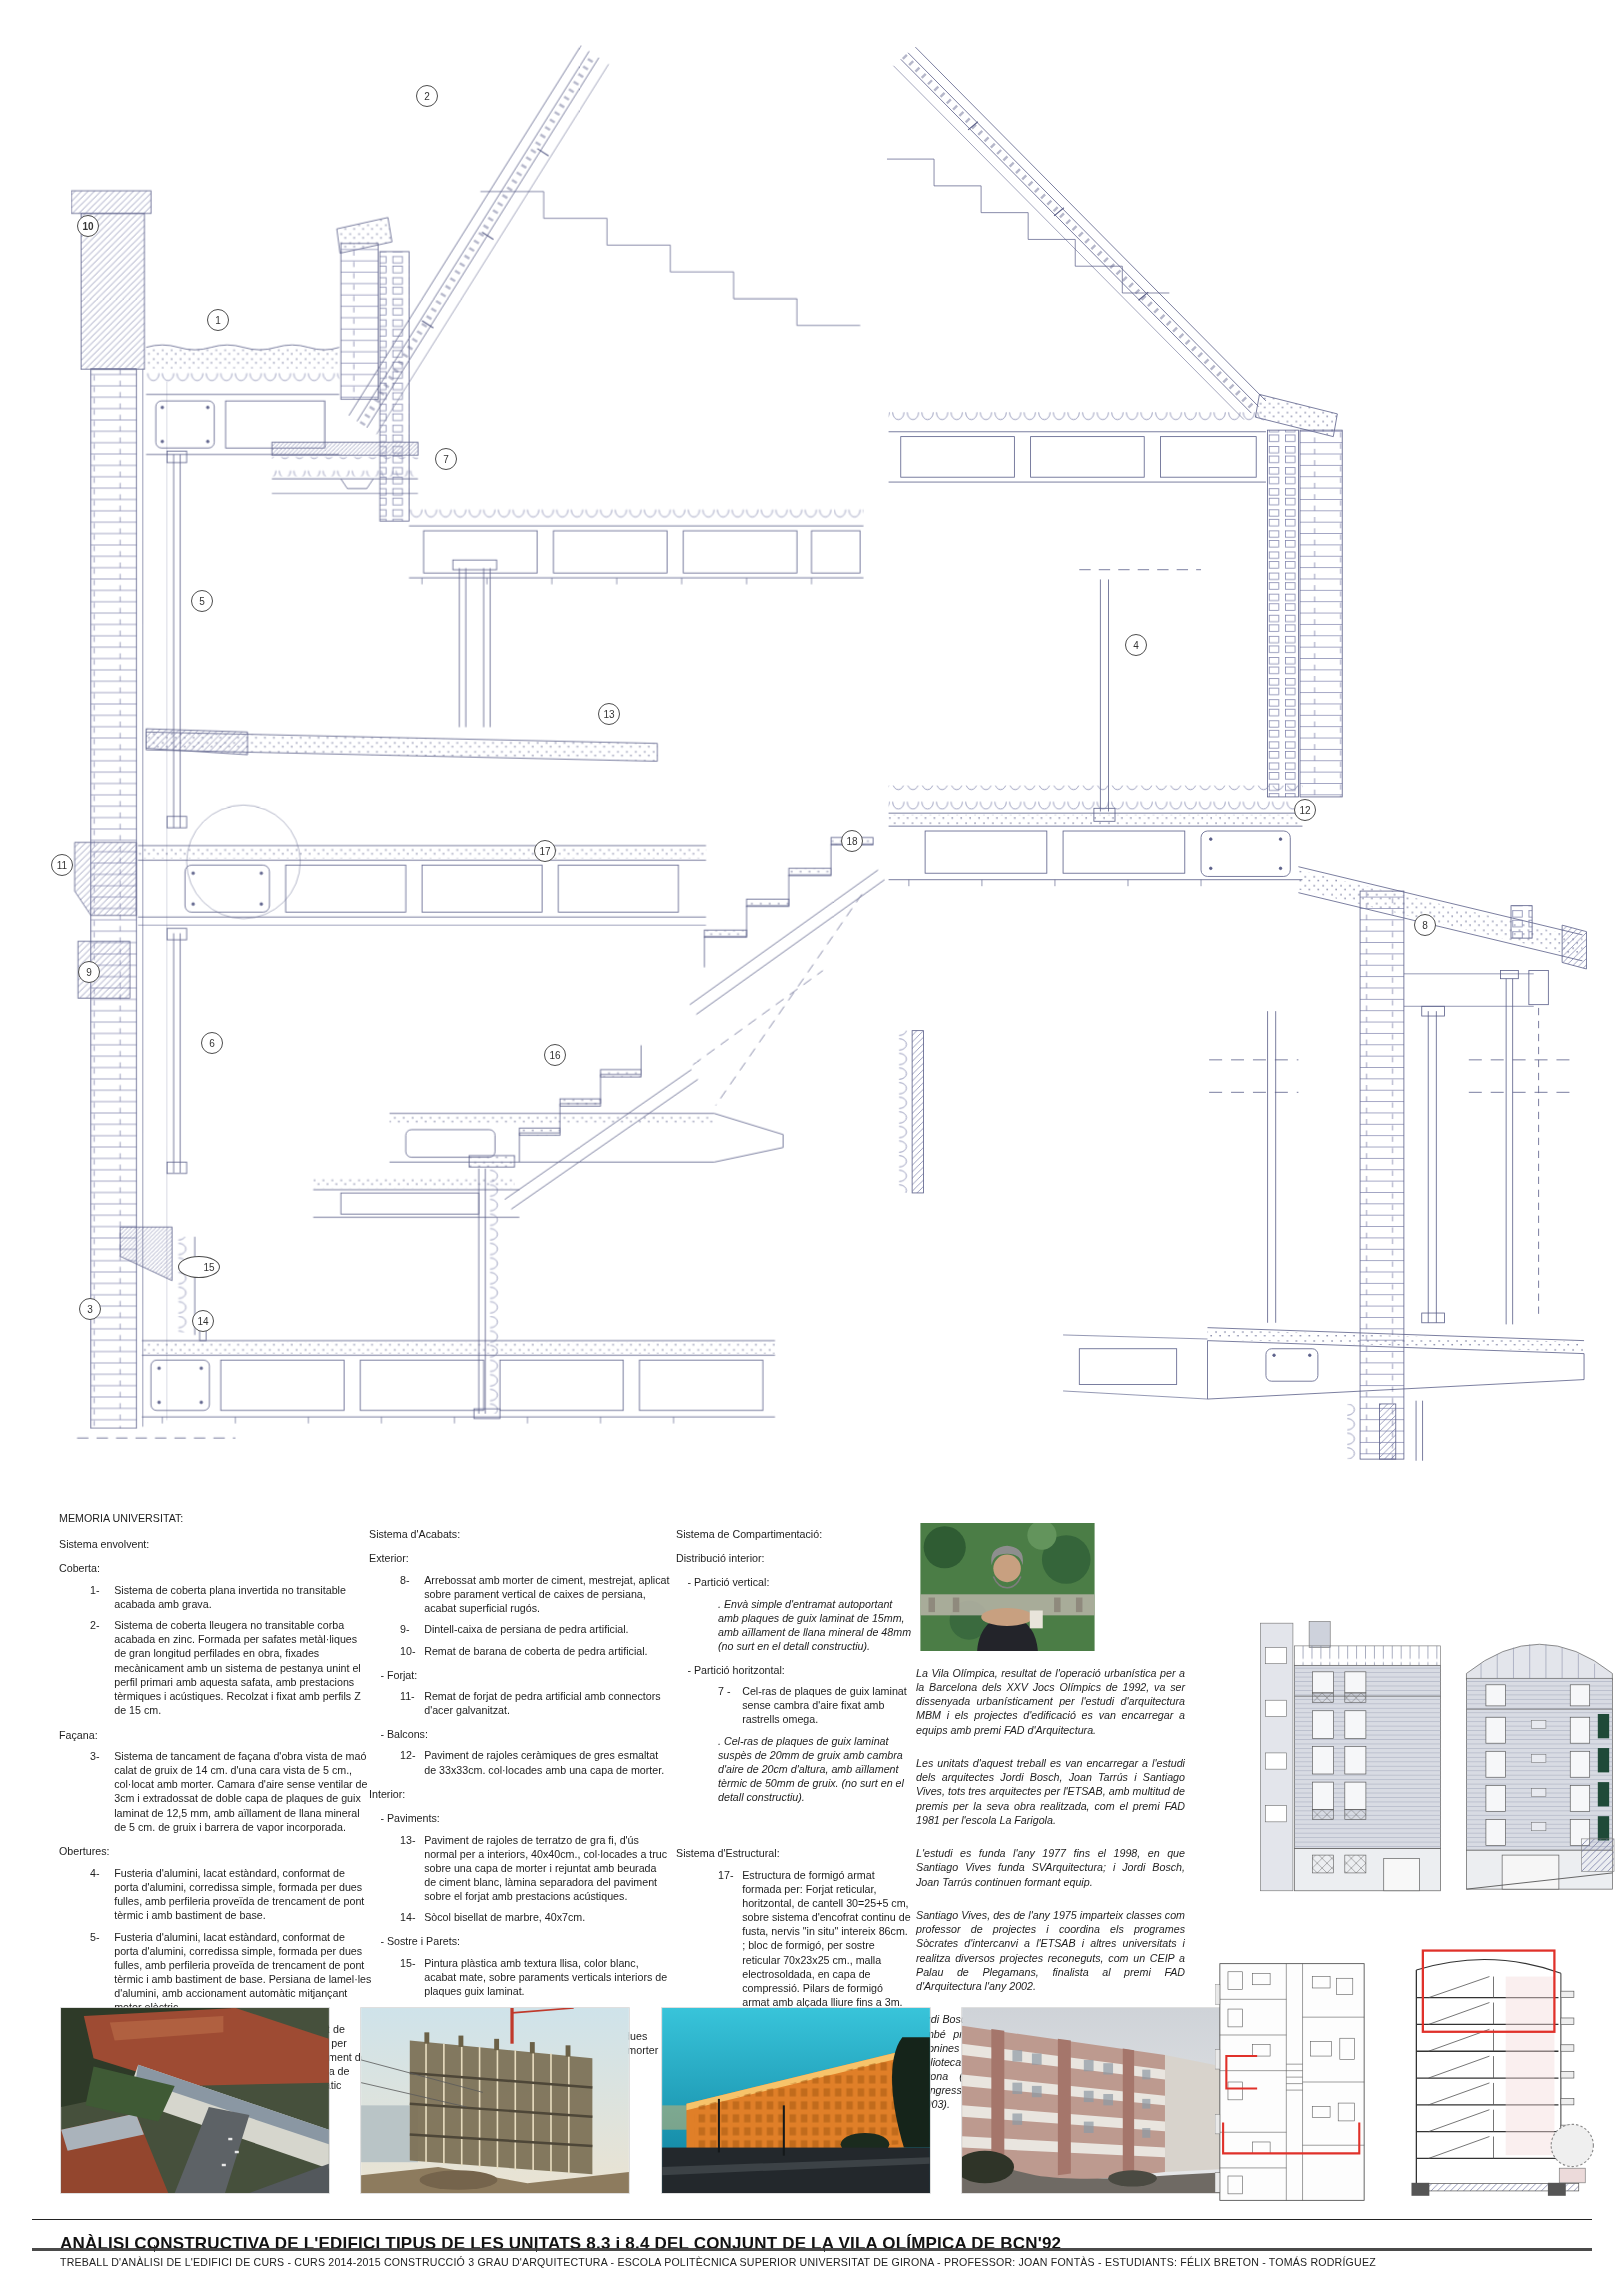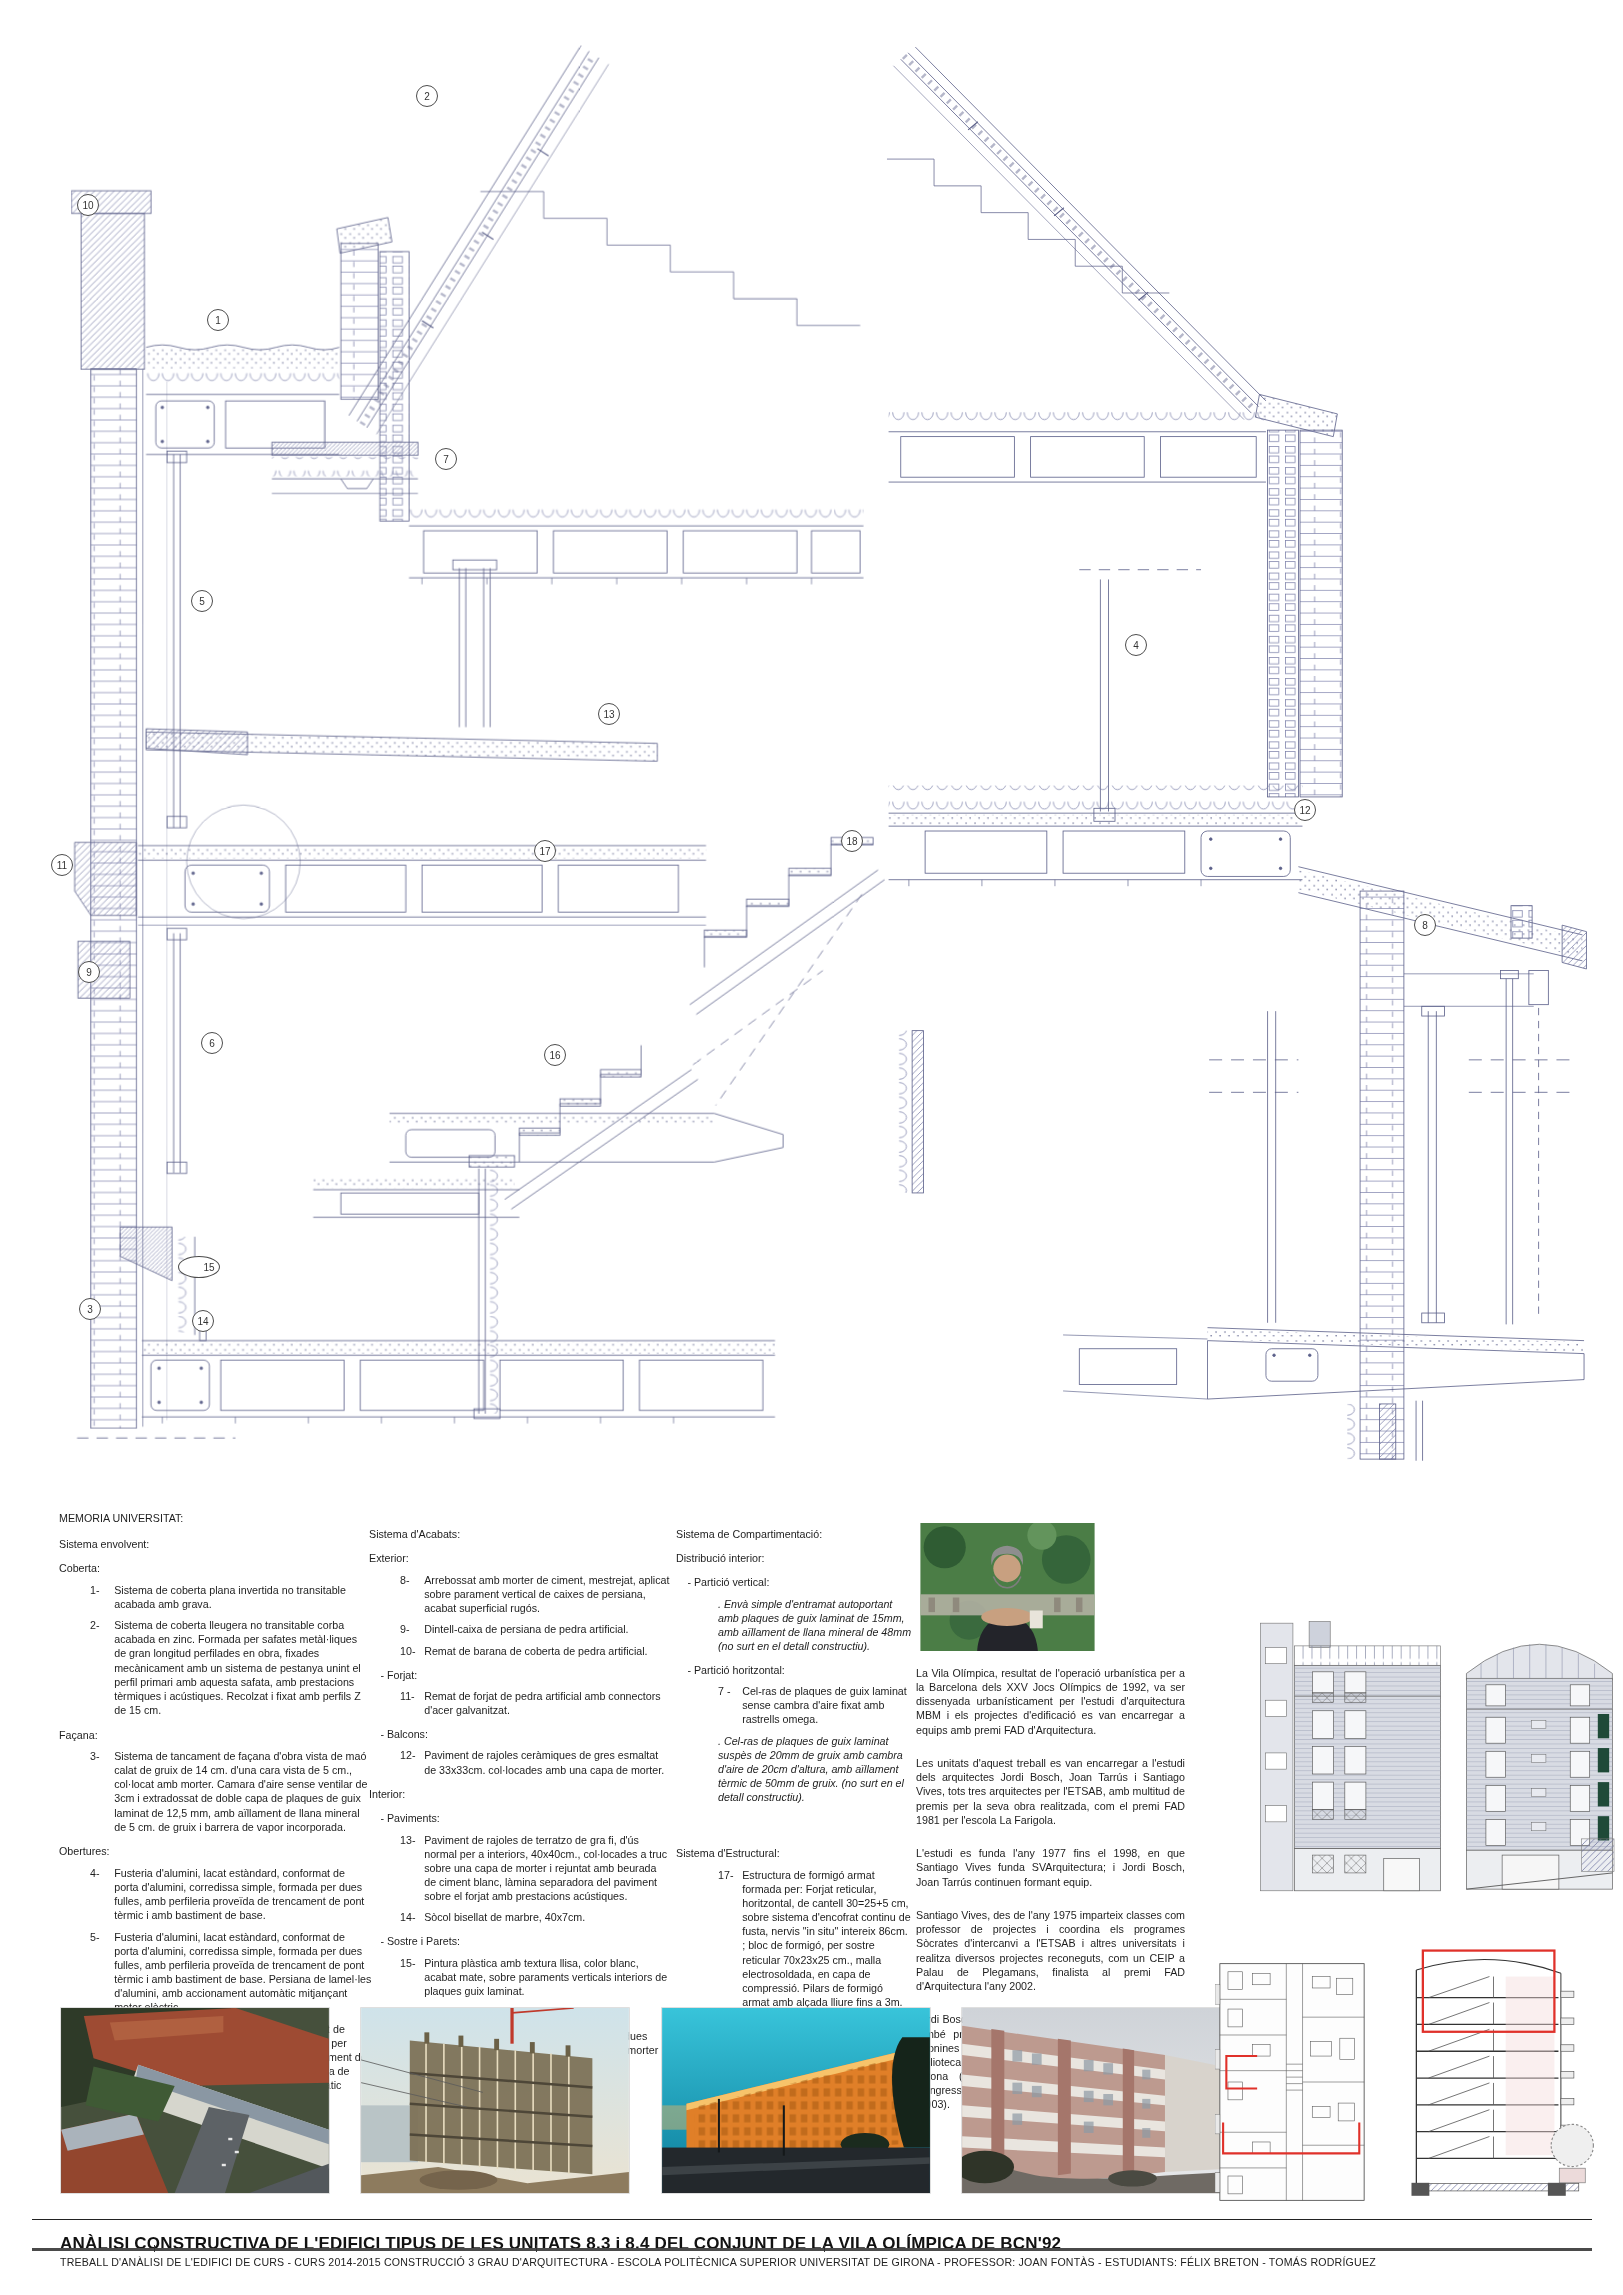--- a/index.html
+++ b/index.html
@@ -10,21 +10,21 @@
   
   .col{position:absolute;font-size:10.7px;line-height:1.32;color:#1d1d1d;}
   .col .h0{margin:0 0 11.4px 0;}
   .col .h1{margin:10.6px 0 4.9px 0;}
   .col .sub{margin:9.7px 0 4.9px 11.4px;}
   .col .gap{height:24px;}
   .col .item{position:relative;margin:7.3px 0 7.3px 52px;padding-left:3.2px;}
   .col .item .num{position:absolute;left:-21px;top:0;white-space:nowrap;}
   .col .bullet{margin:7.3px 0 7.3px 42px;font-style:italic;}
   .col.c3 .item{margin-left:63px;}
-  .col.c4 p{margin:0 0 19.5px 0;text-align:justify;}
+  .col.c4 p{margin:0 0 19.5px 0;text-align:justify;font-style:italic;}
   
   .callouts{position:absolute;left:0;top:0;width:1623px;height:1477px;}
   .co{position:absolute;width:20px;height:20px;border:1px solid #4c4c4c;border-radius:50%;
       background:#fff;font-size:10px;color:#333;display:flex;align-items:center;justify-content:center;
       transform:translate(-50%,-50%);}
   
   .title-rule{position:absolute;left:32px;top:2219px;width:1560px;border-top:1.1px solid #222;}
   .page-title{position:absolute;left:60px;top:2223px;font-size:17px;font-weight:bold;letter-spacing:0.2px;color:#111;}
   .footer-rule{position:absolute;left:32px;top:2248px;width:1560px;height:2.8px;background:#4a4a4a;}
   .tick{position:absolute;width:1.2px;height:7.3px;background:#333;top:2245px;}
@@ -298,21 +298,21 @@
       <line x1="1310" y1="1714" x2="1488" y2="1724" stroke-width="0.8"></line>
       <rect x="1660" y="1730" width="22" height="68" fill="url(#insv)" stroke="none"></rect>
       <rect x="1700" y="1730" width="20" height="68" fill="url(#hat)"></rect>
       <line x1="1745" y1="1726" x2="1745" y2="1800"></line>
         <line x1="1753" y1="1726" x2="1753" y2="1800"></line>
     </g>
   </svg>
 
   <div class="callouts">
 
-  <div class="co" style="left: 88px; top: 205px;">
+  <div class="co" style="left: 88px; top: 226px; font-weight: bold;">
         <span>10</span>
       </div>
       <div class="co" style="left: 427px; top: 96px;">
         <span>2</span>
       </div>
       <div class="co" style="left: 218px; top: 320px;">
         <span>1</span>
       </div>
       <div class="co" style="left: 446px; top: 459px;">
         <span>7</span>

